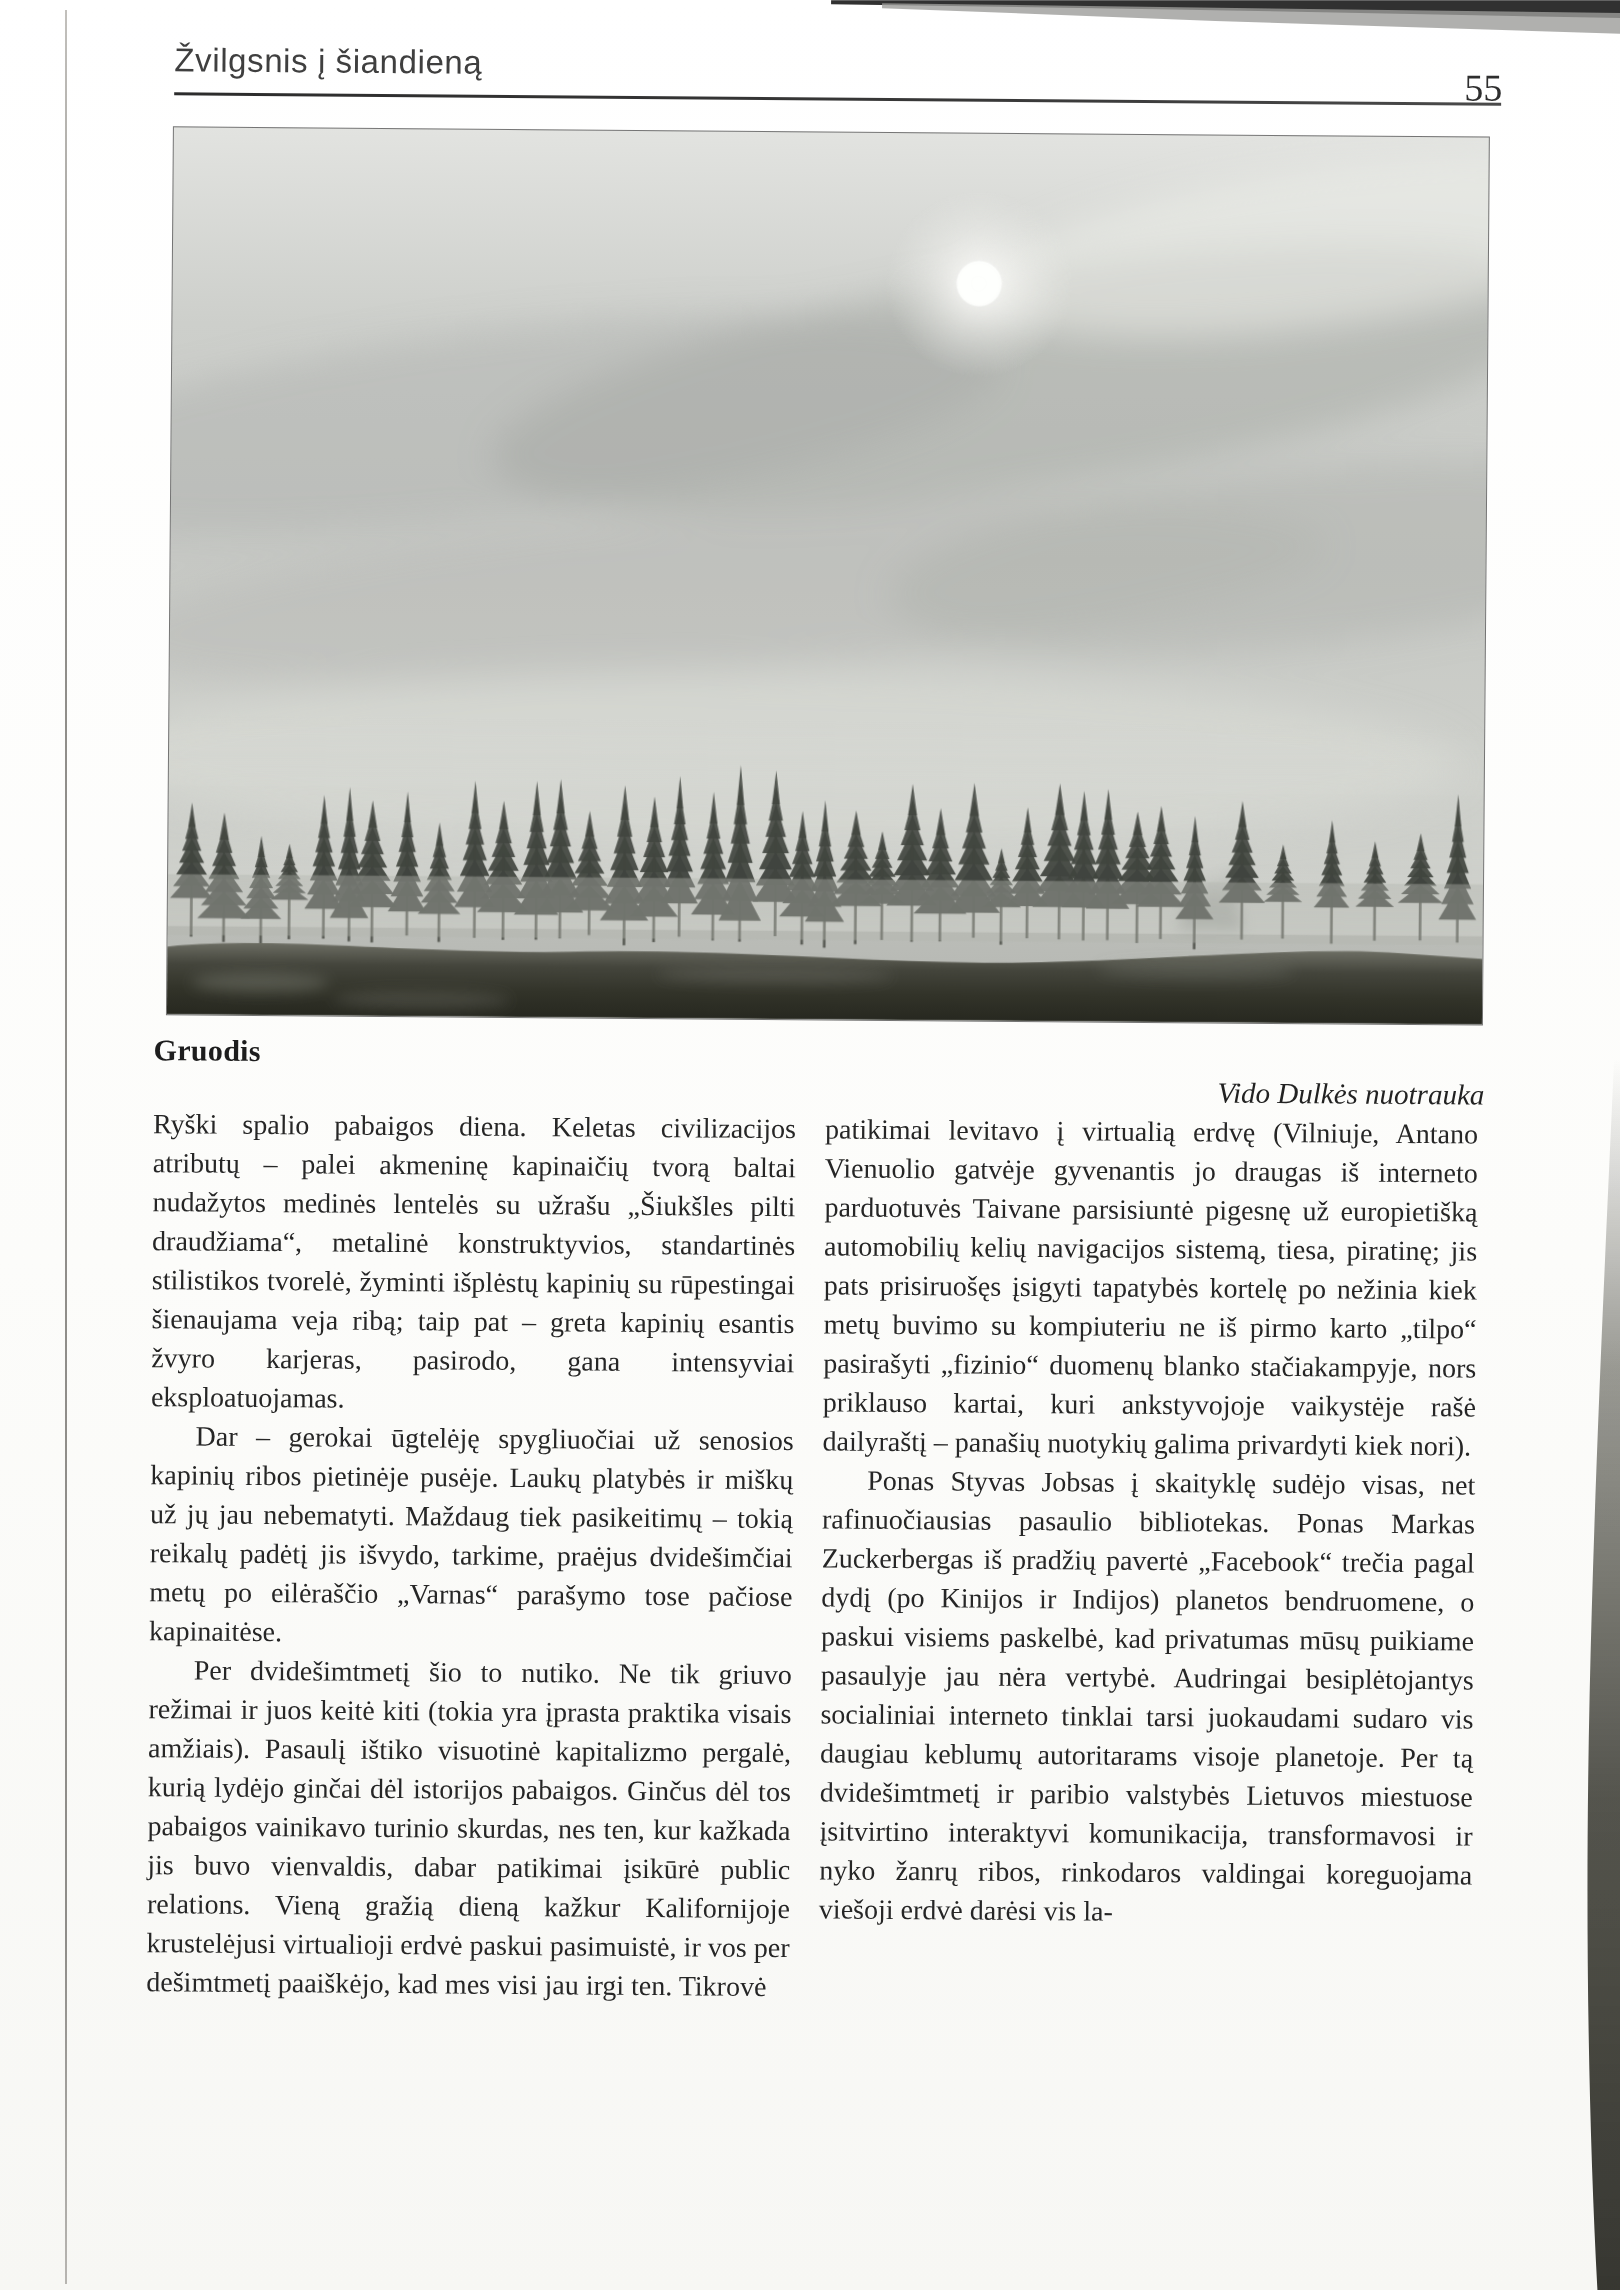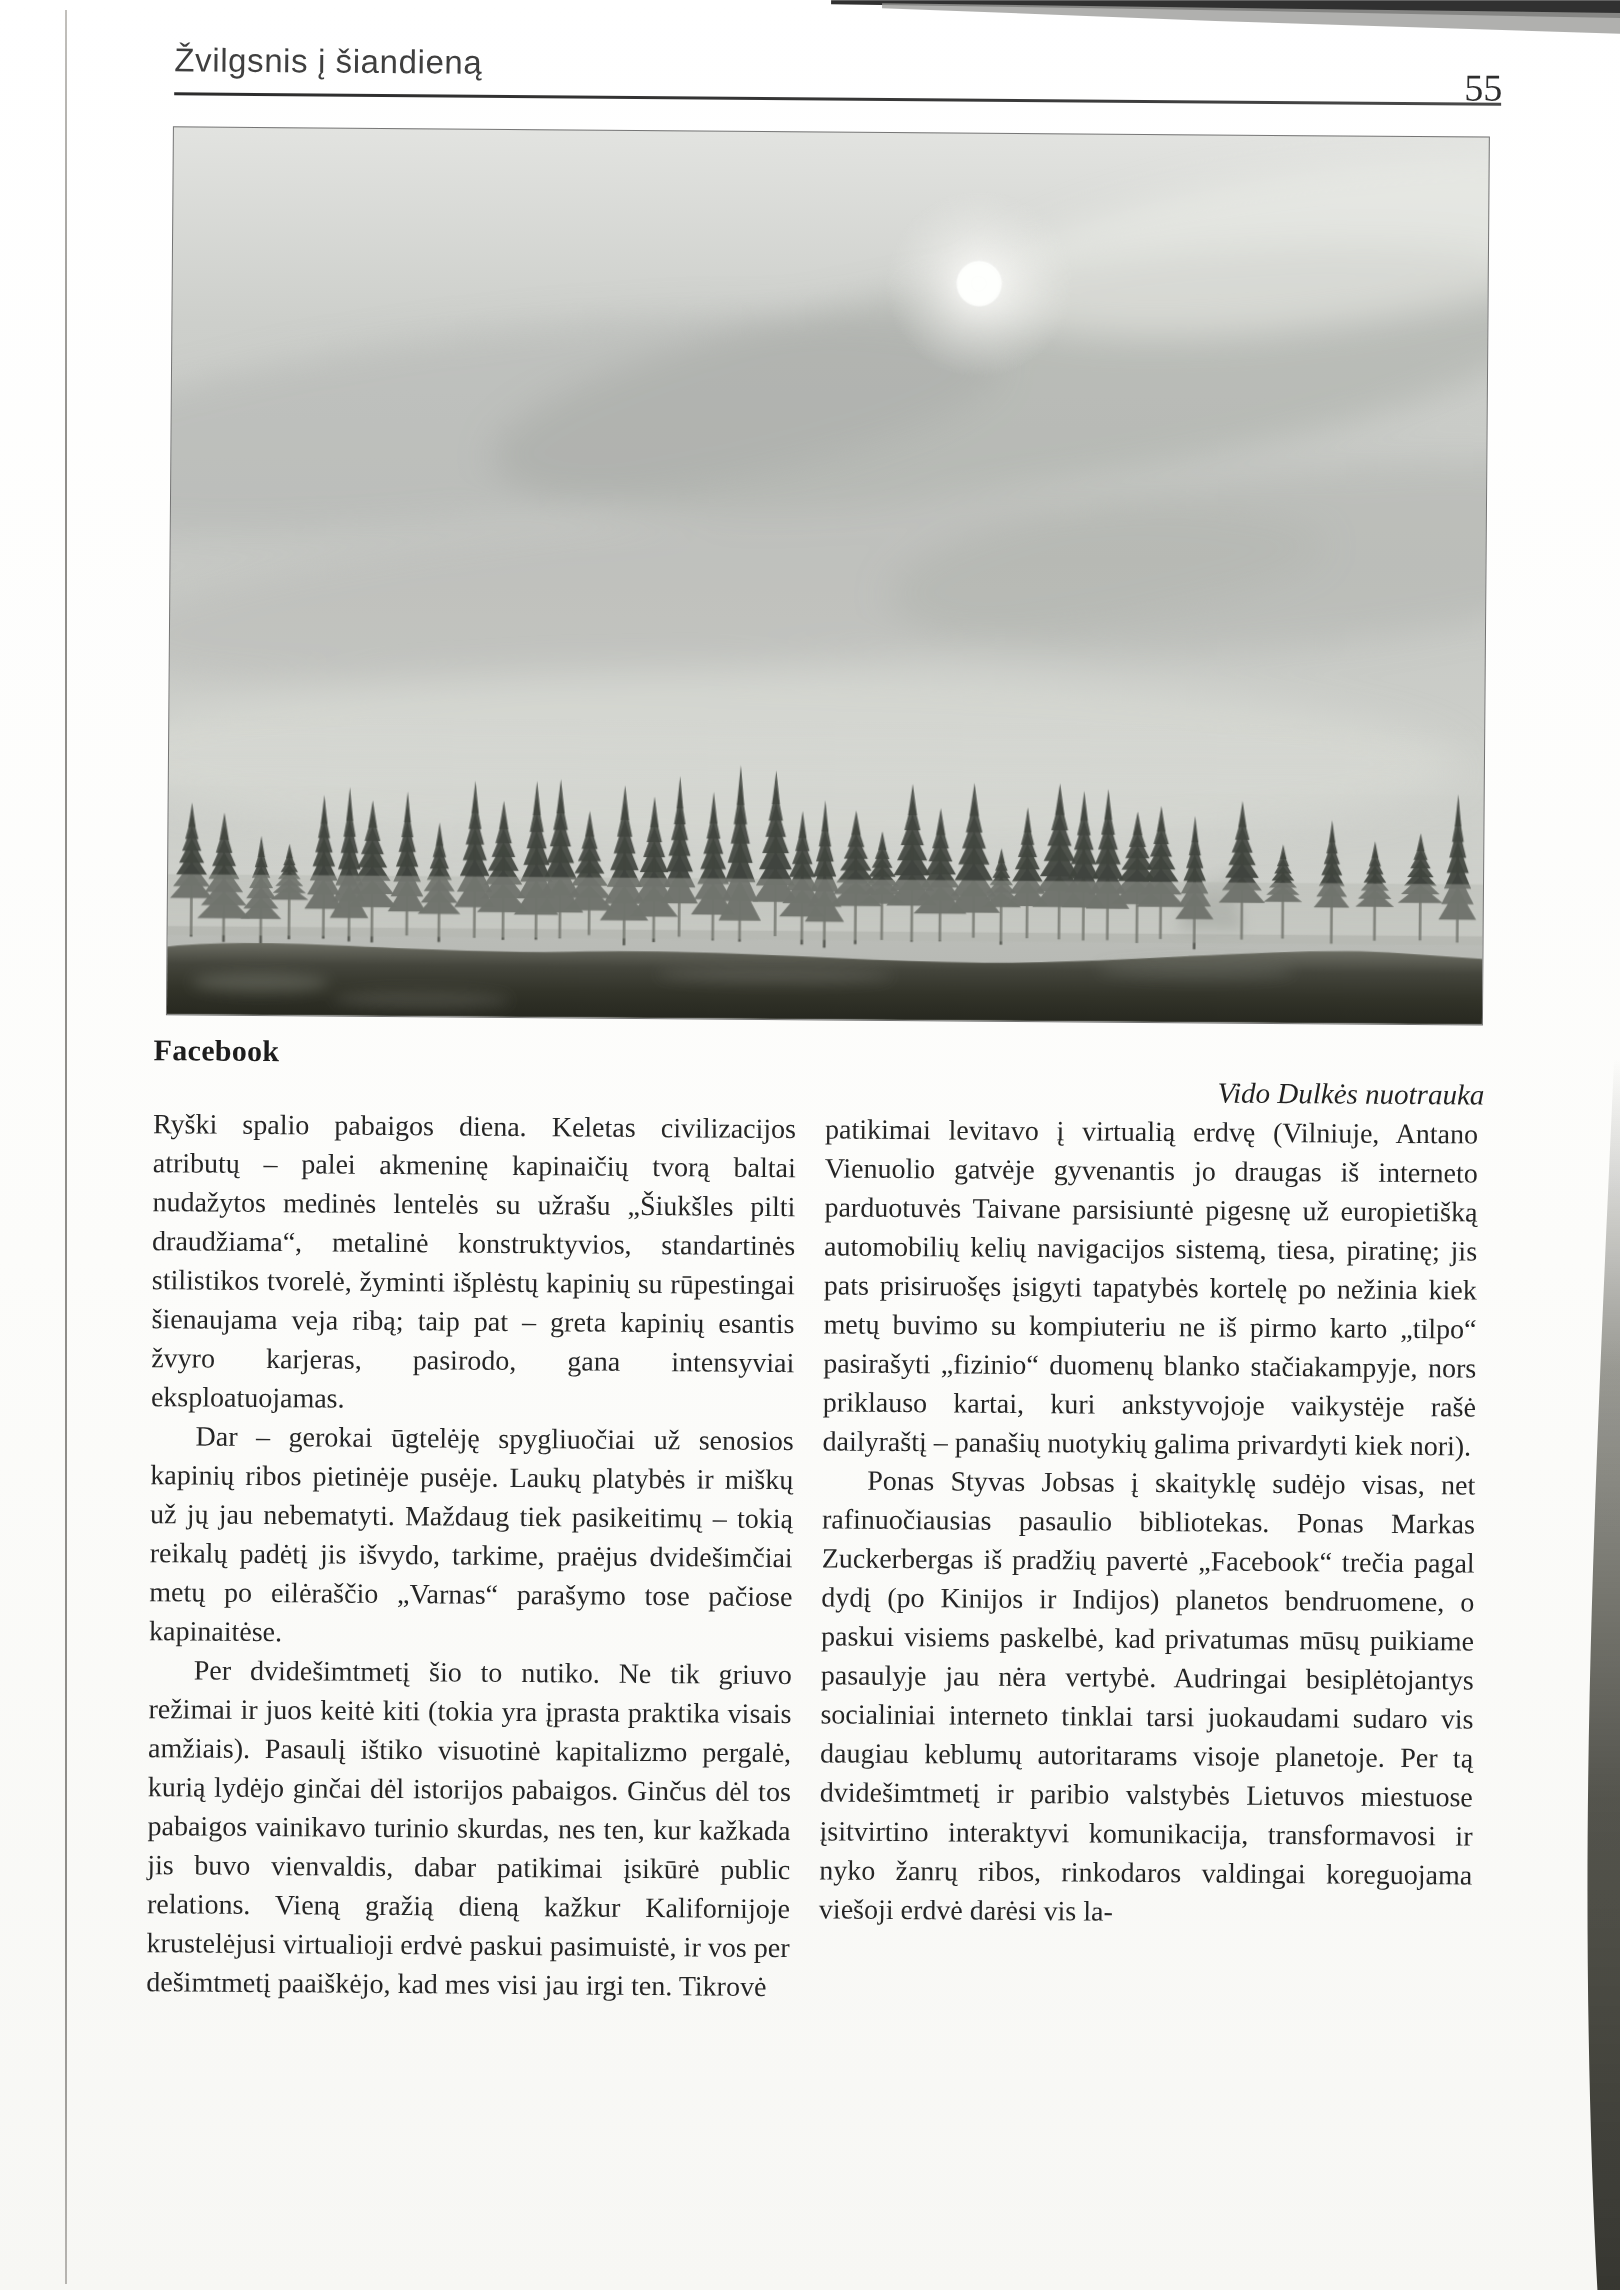--- a/index.html
+++ b/index.html
@@ -460,21 +460,21 @@
       <path d="M0,836 C110,824 250,842 410,838 C590,833 740,850 892,845 C1040,840 1170,826 1260,833 L1342,838 L1342,905 L0,905 Z" fill="url(#groundG)"></path>
       <g filter="url(#blurSm)">
         <ellipse cx="95" cy="872" rx="70" ry="10" fill="#90918a" opacity="0.35"></ellipse>
         <ellipse cx="260" cy="888" rx="90" ry="9" fill="#84857c" opacity="0.28"></ellipse>
         <ellipse cx="620" cy="860" rx="120" ry="8" fill="#8e9088" opacity="0.25"></ellipse>
         <ellipse cx="1050" cy="852" rx="100" ry="9" fill="#8e9088" opacity="0.22"></ellipse>
       </g>
     </svg>
   </div>
 
-  <div class="abs caption-title">Facebook</div>
+  <div class="abs caption-title">Gruodis</div>
   <div class="abs photo-credit">Vido Dulkės nuotrauka</div>
 
   <div class="abs col col-left">
     <p>Ryški spalio pabaigos diena. Keletas civilizacijos atributų – palei akmeninę kapinaičių tvorą baltai nudažytos medinės lentelės su užrašu „Šiukšles pilti draudžiama“, metalinė konstruktyvios, standartinės stilistikos tvorelė, žyminti išplėstų kapinių su rūpestingai šienaujama veja ribą; taip pat – greta kapinių esantis žvyro karjeras, pasirodo, gana intensyviai eksploatuojamas.</p>
     <p class="indent">Dar – gerokai ūgtelėję spygliuočiai už senosios kapinių ribos pietinėje pusėje. Laukų platybės ir miškų už jų jau nebematyti. Maždaug tiek pasikeitimų – tokią reikalų padėtį jis išvydo, tarkime, praėjus dvidešimčiai metų po eilėraščio „Varnas“ parašymo tose pačiose kapinaitėse.</p>
     <p class="indent">Per dvidešimtmetį šio to nutiko. Ne tik griuvo režimai ir juos keitė kiti (tokia yra įprasta praktika visais amžiais). Pasaulį ištiko visuotinė kapitalizmo pergalė, kurią lydėjo ginčai dėl istorijos pabaigos. Ginčus dėl tos pabaigos vainikavo turinio skurdas, nes ten, kur kažkada jis buvo vienvaldis, dabar patikimai įsikūrė public relations. Vieną gražią dieną kažkur Kalifornijoje krustelėjusi virtualioji erdvė paskui pasimuistė, ir vos per dešimtmetį paaiškėjo, kad mes visi jau irgi ten. Tikrovė</p>
   </div>
 
   <div class="abs col col-right">
     <p>patikimai levitavo į virtualią erdvę (Vilniuje, Antano Vienuolio gatvėje gyvenantis jo draugas iš interneto parduotuvės Taivane parsisiuntė pigesnę už europietišką automobilių kelių navigacijos sistemą, tiesa, piratinę; jis pats prisiruošęs įsigyti tapatybės kortelę po nežinia kiek metų buvimo su kompiuteriu ne iš pirmo karto „tilpo“ pasirašyti „fizinio“ duomenų blanko stačiakampyje, nors priklauso kartai, kuri ankstyvojoje vaikystėje rašė dailyraštį – panašių nuotykių galima privardyti kiek nori).</p>

